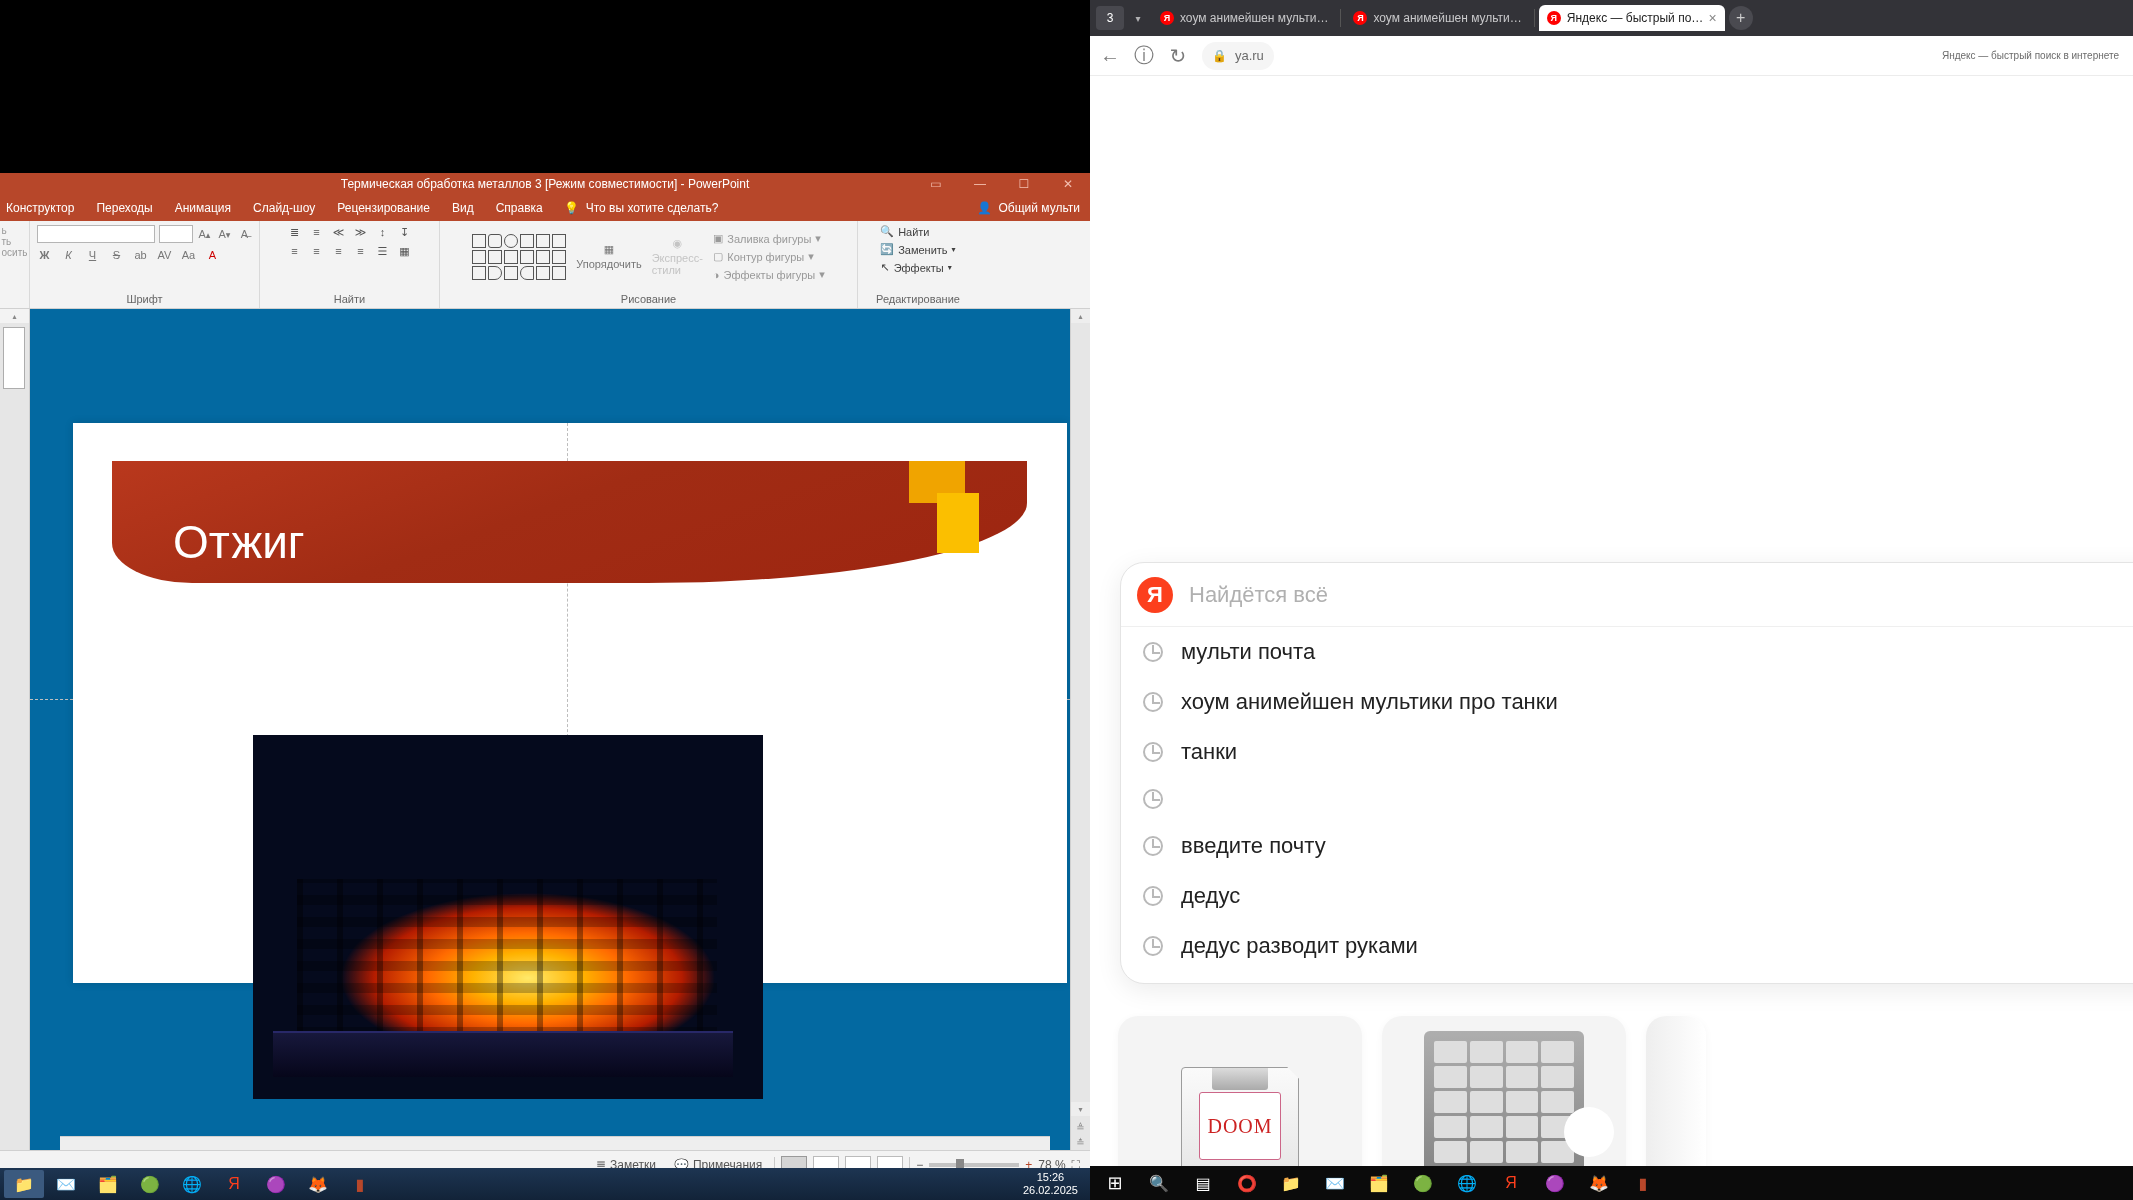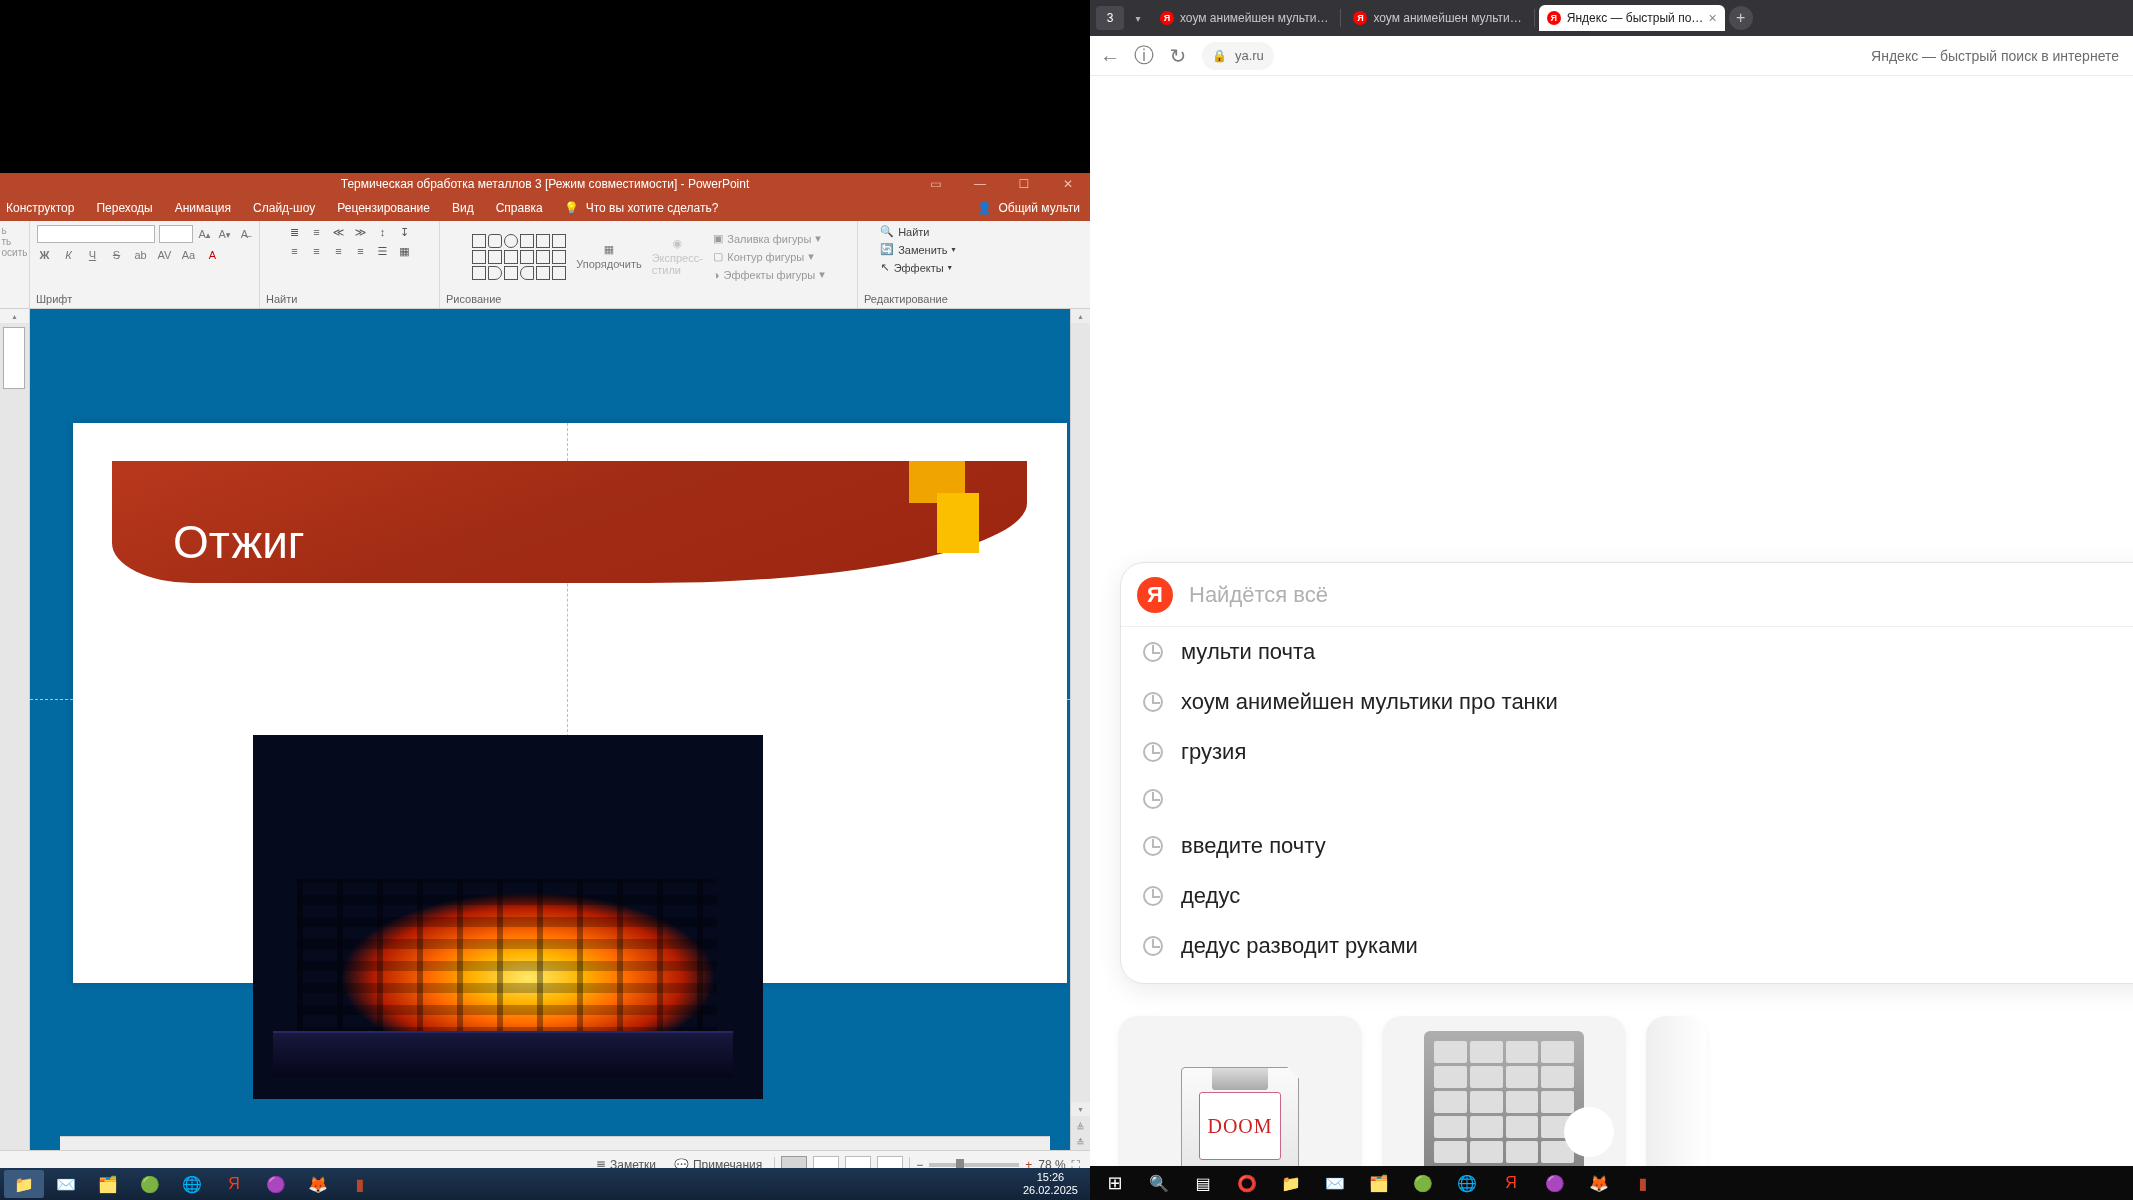--- a/index.html
+++ b/index.html
@@ -15,21 +15,21 @@
 .pp-winbtns { display: flex; height: 100%; margin-left: auto; }
 .pp-winbtn { width: 44px; display: flex; align-items: center; justify-content: center; color: #f4bfb0; cursor: default; }
 
 .pp-tabbar { height: 26px; background: #b7472a; display: flex; align-items: center; padding-left: 6px; color: #fff; font-size: 12px; gap: 22px; position: relative; }
 .pp-tab { cursor: default; }
 .pp-tellme { display: flex; align-items: center; gap: 6px; }
 .pp-share { position: absolute; right: 10px; display: flex; align-items: center; gap: 6px; }
 
 .pp-ribbon { height: 88px; background: #f3f3f3; border-bottom: 1px solid #d0d0d0; display: flex; font-size: 11px; color: #555; }
 .rgroup { border-right: 1px solid #d9d9d9; display: flex; flex-direction: column; justify-content: flex-end; align-items: center; padding: 2px 6px 0; position: relative; }
-.rlabel { text-align: left; font-size: 11px; color: #666; padding: 3px 0; width: 100%; }
+.rlabel { text-align: center; font-size: 11px; color: #666; padding: 3px 0; width: 100%; }
 .rgroup-body { flex: 1; display: flex; align-items: flex-start; gap: 4px; padding: 2px 0; }
 .font-controls { display: flex; flex-direction: column; gap: 4px; }
 .font-row { display: flex; align-items: center; gap: 4px; }
 .dd { border: 1px solid #b5b5b5; background: #fff; height: 18px; font-size: 11px; display: flex; align-items: center; padding: 0 4px; color: #888; }
 .sq-btn { width: 16px; height: 16px; display: flex; align-items: center; justify-content: center; color: #777; font-size: 11px; }
 .para-body { display: flex; flex-direction: column; gap: 5px; }
 .line-icons { display: flex; gap: 8px; }
 .ico { width: 14px; height: 14px; display: flex; align-items: center; justify-content: center; }
 
 .shapes-grid { display: grid; grid-template-columns: repeat(6, 14px); grid-auto-rows: 14px; gap: 2px; }
@@ -95,21 +95,21 @@
 .br-tab .fav { width: 14px; height: 14px; border-radius: 50%; background: #ff0000; display: flex; align-items: center; justify-content: center; color: #fff; font-size: 9px; font-weight: bold; flex-shrink: 0; }
 .br-tab .tlabel { white-space: nowrap; overflow: hidden; text-overflow: clip; flex: 1; }
 .br-tab .tclose { color: #888; font-size: 14px; flex-shrink: 0; }
 .br-tabdiv { width: 1px; height: 18px; background: #555; }
 .br-newtab { width: 24px; height: 24px; border-radius: 50%; background: #4a4a50; color: #ccc; display: flex; align-items: center; justify-content: center; font-size: 16px; }
 
 .br-addrbar { height: 40px; background: #fff; display: flex; align-items: center; padding: 0 10px; gap: 14px; border-bottom: 1px solid #ececec; position: relative; }
 .br-nav { color: #7a7a7a; font-size: 20px; width: 20px; text-align: center; }
 .br-url-box { display: flex; align-items: center; gap: 8px; height: 28px; padding: 0 10px; background: #f5f5f5; border-radius: 14px; color: #6a6a6a; font-size: 13px; }
 .br-lock { color: #7a7a7a; font-size: 12px; }
-.br-page-title { position: absolute; right: 14px; color: #6c6c6c; font-size: 14px; }
+.br-page-title { position: absolute; right: 14px; color: #6c6c6c; font-size: 10px; }
 
 .br-content { position: relative; background: #fff; height: 1090px; overflow: hidden; }
 
 .search-panel { position: absolute; left: 30px; top: 486px; width: 1280px; border-radius: 24px; background: #fff; border: 1px solid #e4e4e4; box-shadow: 0 6px 26px rgba(0,0,0,.08); padding-bottom: 12px; }
 .search-row { display: flex; align-items: center; height: 64px; padding: 0 16px; gap: 16px; border-bottom: 1px solid #efefef; }
 .ya-logo { width: 36px; height: 36px; border-radius: 50%; background: #fc3f1d; color: #fff; display: flex; align-items: center; justify-content: center; font-size: 22px; font-weight: 700; font-family: Arial; }
 .search-ph { color: #b0b0b0; font-size: 22px; }
 .sugg { display: flex; align-items: center; gap: 18px; padding: 12px 22px; font-size: 22px; color: #222; }
 .clk { width: 20px; height: 20px; border: 2px solid #b9b9b9; border-radius: 50%; position: relative; flex-shrink: 0; }
 .clk::after { content: ""; position: absolute; left: 50%; top: 50%; width: 6px; height: 7px; border-left: 2px solid #b9b9b9; border-bottom: 2px solid #b9b9b9; transform: translate(-1px,-7px); }
@@ -411,21 +411,21 @@
       <div class="sugg">
           <span class="clk"></span>
           <span>мульти почта</span>
         </div>
       <div class="sugg">
           <span class="clk"></span>
           <span>хоум анимейшен мультики про танки</span>
         </div>
       <div class="sugg">
           <span class="clk"></span>
-          <span>грузия</span>
+          <span>танки</span>
         </div>
       <div class="sugg">
           <span class="clk"></span>
         </div>
       <div class="sugg">
           <span class="clk"></span>
           <span>введите почту</span>
         </div>
       <div class="sugg">
           <span class="clk"></span>

